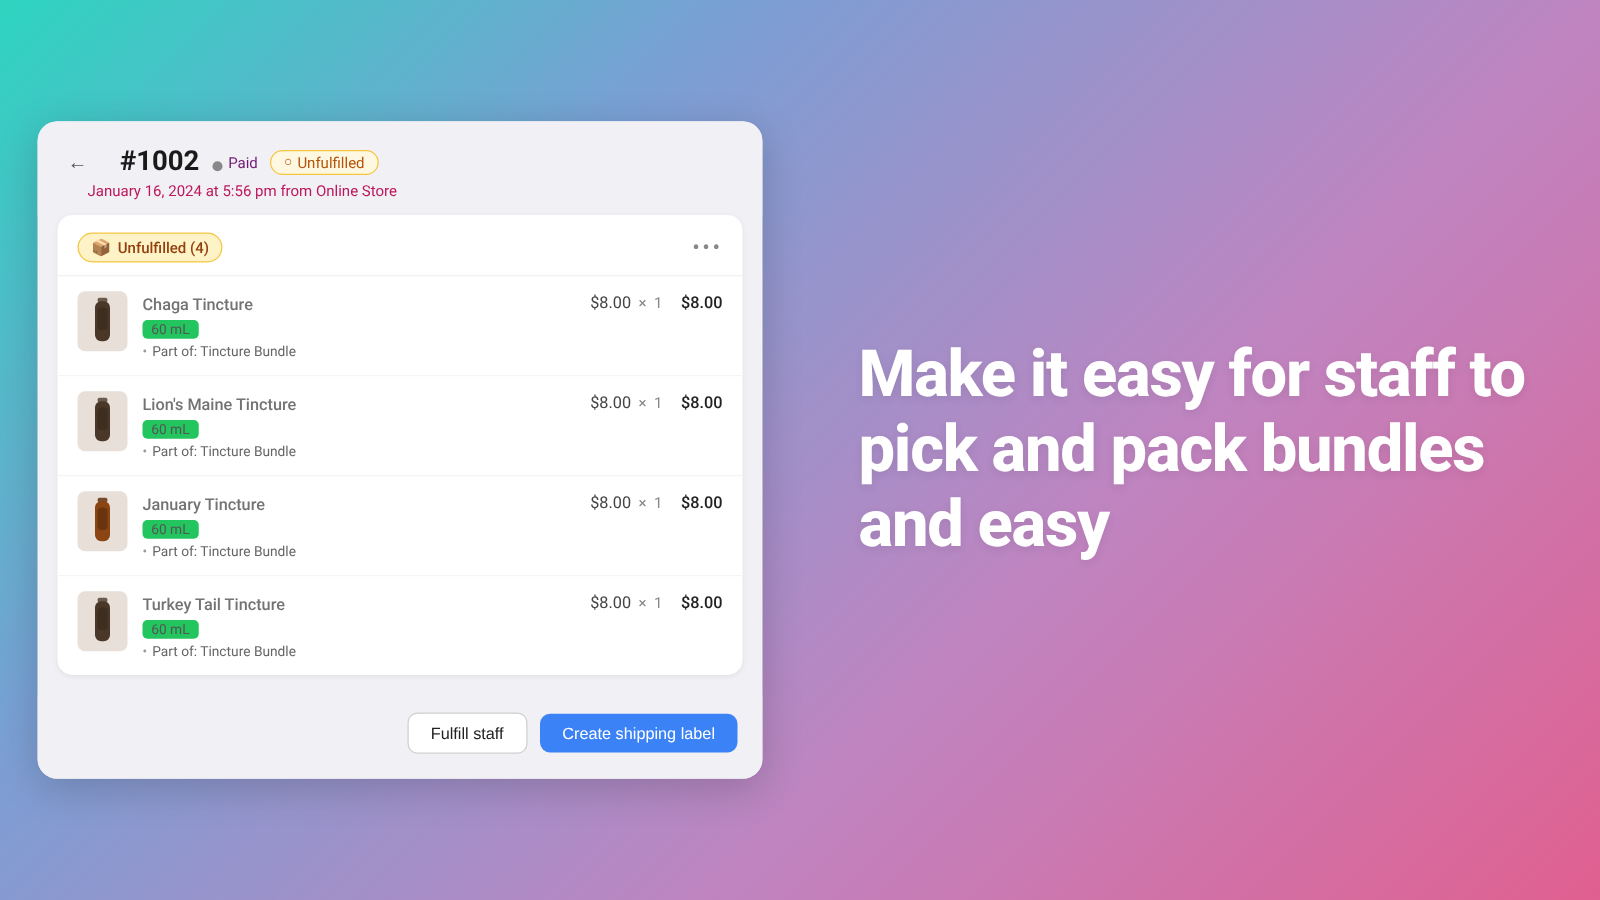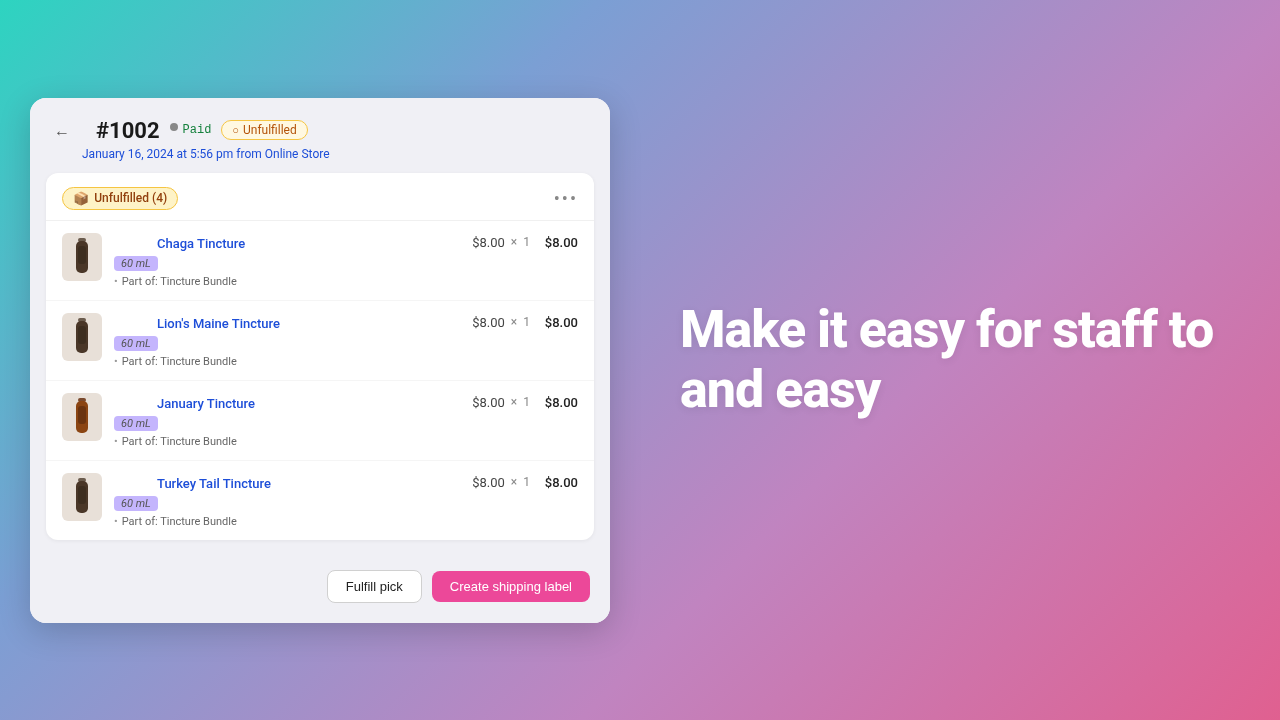--- a/index.html
+++ b/index.html
@@ -55,25 +55,24 @@
 
     .order-number {
       font-size: 22px;
       font-weight: 700;
       color: #1a1a1a;
       margin-left: 16px;
     }
 
     .badge-paid {
       display: flex;
-      align-items: flex-start;
+      align-items: flex-end;
       gap: 5px;
       font-size: 12px;
-      color: #15803d;
-      font-family: Liberation Mono, monospace;
+      color: #701a75;
     }
 
     .dot-paid {
       width: 8px;
       height: 8px;
       border-radius: 50%;
       background: #888;
       display: inline-block;
     }
 
@@ -84,22 +83,22 @@
       padding: 2px 10px;
       font-size: 12px;
       color: #b45309;
       display: flex;
       align-items: center;
       gap: 4px;
     }
 
     .order-date {
       font-size: 12px;
-      color: #1d4ed8;
-      margin-left: 28px;
+      color: #be185d;
+      margin-left: 16px;
     }
 
     .fulfillment-card {
       background: #ffffff;
       margin: 0 16px 16px 16px;
       border-radius: 12px;
       padding: 0;
       box-shadow: 0 1px 4px rgba(0,0,0,0.06);
     }
 
@@ -162,37 +161,35 @@
     .bottle-svg {
       width: 22px;
       height: 38px;
     }
 
     .item-details {
       flex: 1;
     }
 
     .item-name {
-      color: #1d4ed8;
+      color: #737373;
       font-size: 13px;
       font-weight: 500;
       cursor: pointer;
       text-decoration: none;
-      margin-left: 43px;
     }
 
     .item-variant {
       display: inline-block;
-      background: #c4b5fd;
+      background: #22c55e;
       border-radius: 4px;
       padding: 1px 7px;
       font-size: 11px;
       color: #555;
       margin-top: 3px;
-      font-style: italic;
     }
 
     .item-bundle {
       font-size: 11px;
       color: #666;
       margin-top: 4px;
       display: flex;
       align-items: flex-start;
       gap: 4px;
     }
@@ -243,35 +240,36 @@
       border: 1px solid #d0d0d0;
       border-radius: 8px;
       padding: 8px 18px;
       font-size: 13px;
       color: #222;
       cursor: pointer;
       font-weight: 500;
     }
 
     .btn-shipping {
-      background: #ec4899;
+      background: #3b82f6;
       border: none;
       border-radius: 8px;
       padding: 8px 18px;
       font-size: 13px;
       color: #fff;
       cursor: pointer;
       font-weight: 500;
     }
 
     .right-panel {
       flex: 1;
       padding: 60px 60px 60px 40px;
       display: flex;
       align-items: center;
+      justify-content: flex-end;
     }
 
     .tagline {
       font-size: 52px;
       font-weight: 800;
       color: #ffffff;
       line-height: 1.15;
       letter-spacing: -1px;
       text-shadow: 0 2px 8px rgba(0,0,0,0.08);
     }
@@ -402,25 +400,26 @@
         <div class="item-pricing">
           <span class="item-price">$8.00</span>
           <span class="item-qty">×</span>
           <span class="item-qty">1</span>
           <span class="item-total">$8.00</span>
         </div>
       </div>
     </div>
 
     <div class="card-footer">
-      <button class="btn-fulfill">Fulfill pick</button>
+      <button class="btn-fulfill">Fulfill staff</button>
       <button class="btn-shipping">Create shipping label</button>
     </div>
 
   </div>
 </div>
 
 <div class="right-panel">
   <div class="tagline">
     <div>Make it easy for staff to</div>
+    <div>pick and pack bundles</div>
     <div>and easy</div>
   </div>
 </div>
 
 </body></html>

